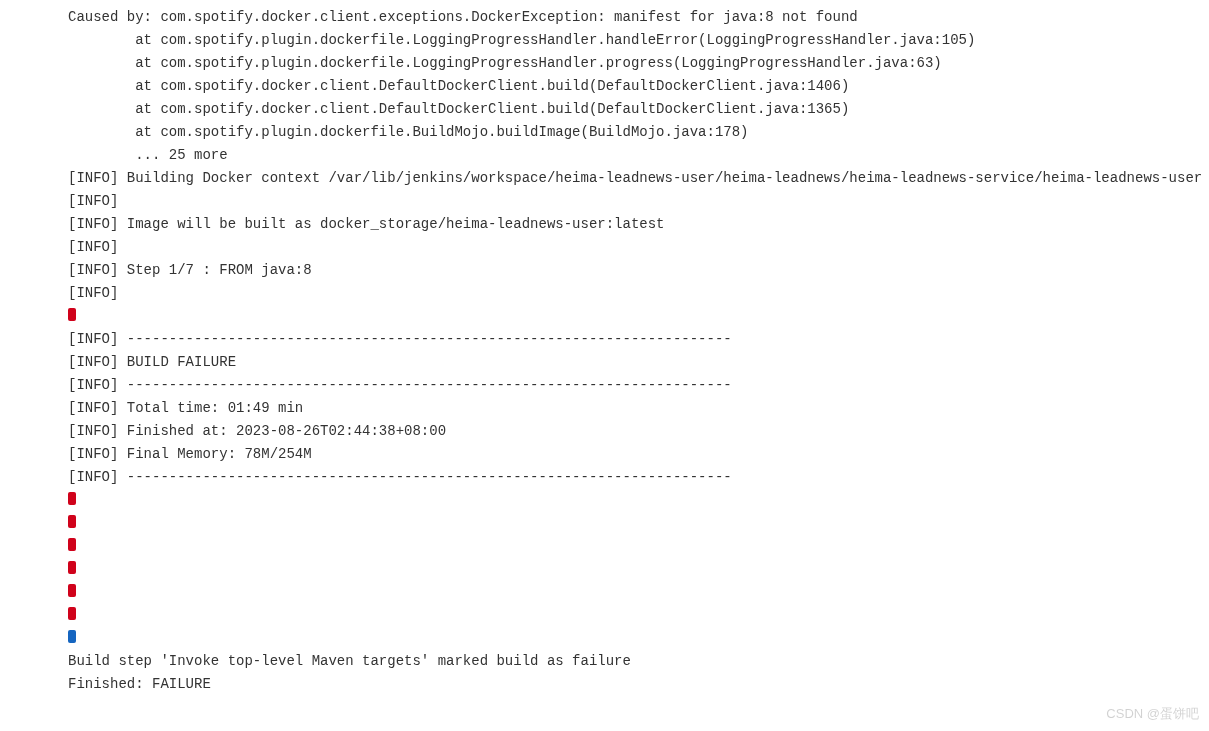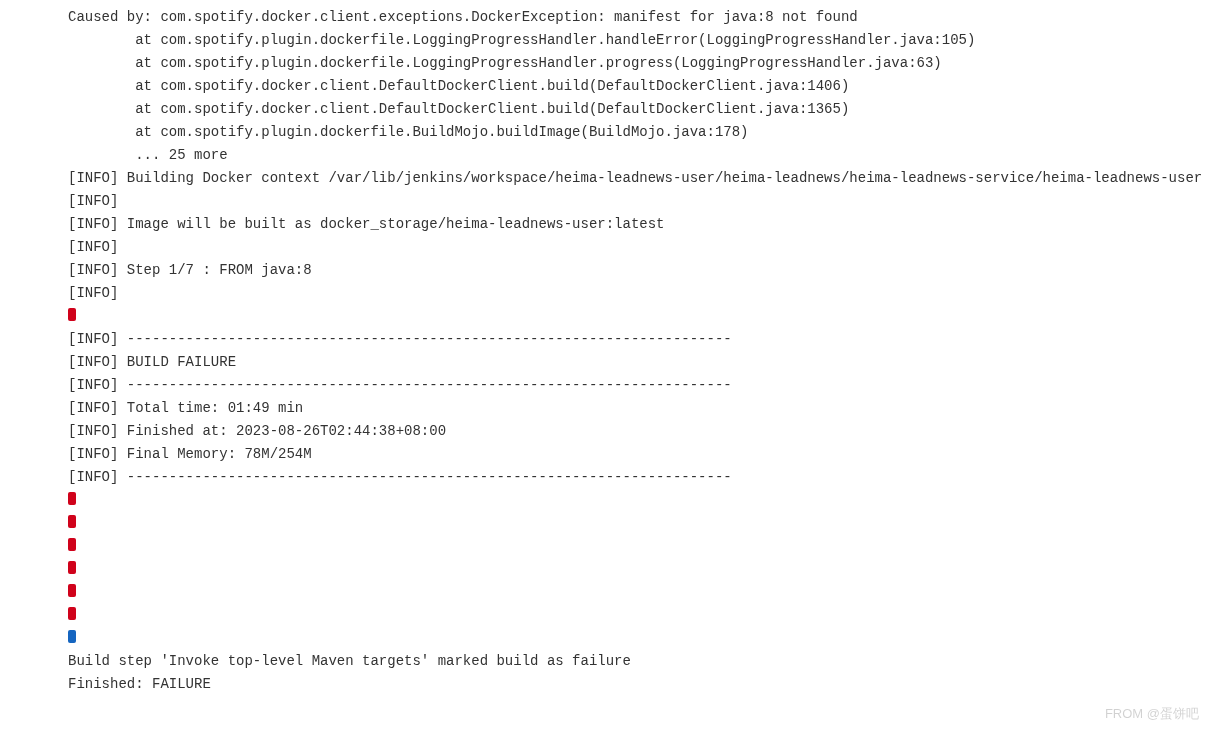--- a/index.html
+++ b/index.html
@@ -32,13 +32,13 @@
     font-family: "Microsoft YaHei", Arial, sans-serif;
     font-size: 13px;
     color: rgba(0,0,0,0.18);
     pointer-events: none;
   }
 </style>
 </head>
 <body>
 
 <div class="console" id="console"><span class="line">Caused by: com.spotify.docker.client.exceptions.DockerException: manifest for java:8 not found</span><span class="line">        at com.spotify.plugin.dockerfile.LoggingProgressHandler.handleError(LoggingProgressHandler.java:105)</span><span class="line">        at com.spotify.plugin.dockerfile.LoggingProgressHandler.progress(LoggingProgressHandler.java:63)</span><span class="line">        at com.spotify.docker.client.DefaultDockerClient.build(DefaultDockerClient.java:1406)</span><span class="line">        at com.spotify.docker.client.DefaultDockerClient.build(DefaultDockerClient.java:1365)</span><span class="line">        at com.spotify.plugin.dockerfile.BuildMojo.buildImage(BuildMojo.java:178)</span><span class="line">        ... 25 more</span><span class="line">[INFO] Building Docker context /var/lib/jenkins/workspace/heima-leadnews-user/heima-leadnews/heima-leadnews-service/heima-leadnews-user</span><span class="line">[INFO] </span><span class="line">[INFO] Image will be built as docker_storage/heima-leadnews-user:latest</span><span class="line">[INFO] </span><span class="line">[INFO] Step 1/7 : FROM java:8</span><span class="line">[INFO] </span><span class="line"><span class="marker red"></span></span><span class="line">[INFO] ------------------------------------------------------------------------</span><span class="line">[INFO] BUILD FAILURE</span><span class="line">[INFO] ------------------------------------------------------------------------</span><span class="line">[INFO] Total time: 01:49 min</span><span class="line">[INFO] Finished at: 2023-08-26T02:44:38+08:00</span><span class="line">[INFO] Final Memory: 78M/254M</span><span class="line">[INFO] ------------------------------------------------------------------------</span><span class="line"><span class="marker red"></span></span><span class="line"><span class="marker red"></span></span><span class="line"><span class="marker red"></span></span><span class="line"><span class="marker red"></span></span><span class="line"><span class="marker red"></span></span><span class="line"><span class="marker red"></span></span><span class="line"><span class="marker blue"></span></span><span class="line">Build step 'Invoke top-level Maven targets' marked build as failure</span><span class="line">Finished: FAILURE</span></div>
-<div class="watermark">FROM @蛋饼吧</div>
+<div class="watermark">CSDN @蛋饼吧</div>
 
 </body></html>

